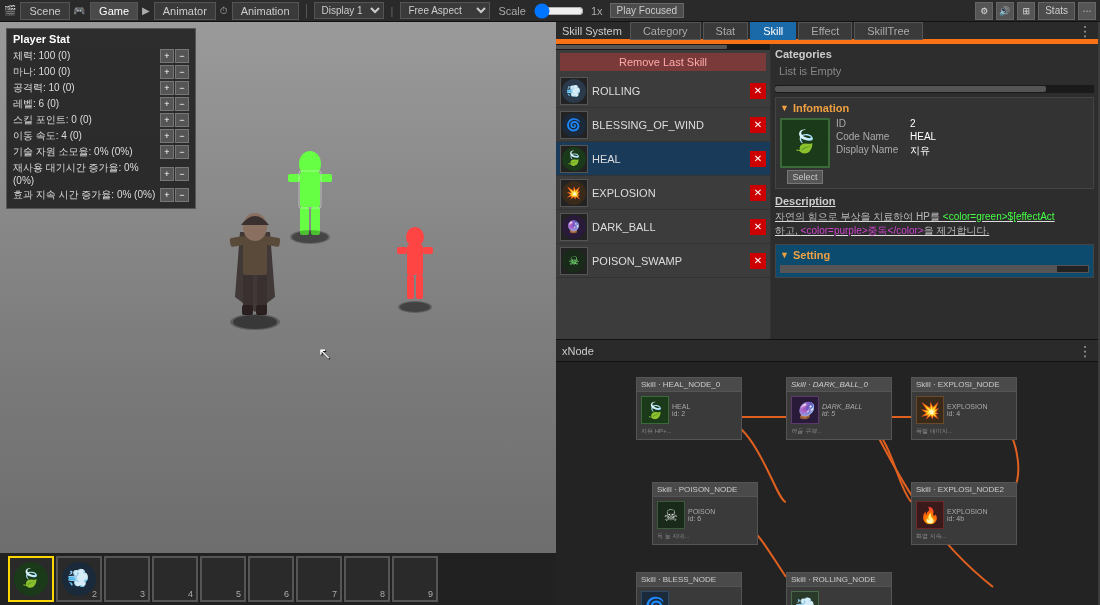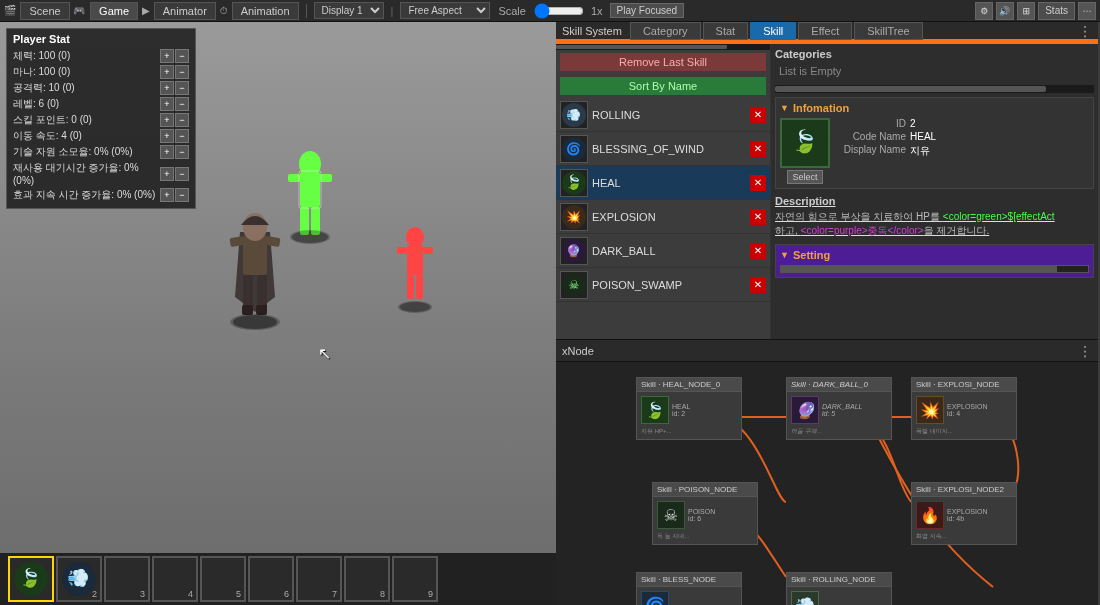--- a/index.html
+++ b/index.html
@@ -64,33 +64,33 @@
     .section-label { color: #ccc; font-size: 11px; font-weight: bold; margin-bottom: 3px; }
     .empty-label { color: #888; font-size: 11px; padding: 2px 4px; }
 
     
     .info-section { background: #333; border: 1px solid #444; margin-bottom: 6px; padding: 4px; }
     .info-header { display: flex; align-items: center; color: #f0a040; font-size: 11px; font-weight: bold; margin-bottom: 4px; }
     .info-header::before { content: "▼"; margin-right: 4px; font-size: 9px; }
     .info-body { display: flex; gap: 6px; }
     .info-icon-box { width: 50px; height: 50px; background: #1a3a1a; border: 2px solid #3a6a3a; display: flex; align-items: center; justify-content: center; flex-direction: column; }
     .info-select-btn { background: #555; border: 1px solid #777; color: #ccc; font-size: 9px; padding: 1px 4px; margin-top: 2px; cursor: pointer; display: block; text-align: center; }
-    .info-fields { flex: 1; text-align: right; }
+    .info-fields { flex: 1; }
     .info-row { display: flex; gap: 4px; margin-bottom: 2px; }
     .info-key { color: #aaa; font-size: 10px; width: 70px; }
     .info-val { color: #fff; font-size: 10px; }
 
     
     .desc-section { margin-bottom: 6px; text-decoration: underline; }
     .desc-text { color: #bbb; font-size: 10px; line-height: 1.4; }
     .desc-green { color: #4f4; }
     .desc-purple { color: #c4c; }
 
     
-    .setting-section { background: #4c1d95; border: 1px solid #444; padding: 4px; }
+    .setting-section { background: #0c4a6e; border: 1px solid #444; padding: 4px; }
     .setting-header { display: flex; align-items: center; color: #f0a040; font-size: 11px; font-weight: bold; margin-bottom: 4px; }
     .setting-header::before { content: "▼"; margin-right: 4px; font-size: 9px; }
     .scrollbar-demo { height: 8px; background: #222; border: 1px solid #555; position: relative; margin-top: 2px; }
     .scrollbar-thumb { position: absolute; left: 0; top: 0; bottom: 0; width: 90%; background: #555; }
 
     
     .xnode-panel { height: 280px; background: #232323; border-top: 1px solid #111; position: relative; overflow: hidden; }
     .xnode-header { display: flex; align-items: center; height: 22px; background: #2a2a2a; border-bottom: 1px solid #111; padding: 0 6px; }
     .xnode-title { color: #ccc; font-size: 11px; }
     .xnode-more { margin-left: auto; color: #aaa; cursor: pointer; font-size: 14px; }
@@ -336,21 +336,20 @@
     </div>
 
     <div style="display:flex;height:295px;overflow:hidden;">
 
       <div class="skill-list-panel">
 
         <div style="height:6px;background:#1a1a1a;position:relative;">
           <div style="position:absolute;left:0;top:1px;bottom:1px;width:80%;background:#555;border-radius:1px;"></div>
         </div>
         <button class="skill-action-btn btn-remove">Remove Last Skill</button>
-        <button class="skill-action-btn btn-sort">Sort By Name</button>
         <div class="skill-items">
 
           <div class="skill-item">
             <div class="skill-item-icon">
               <svg width="26" height="26">
                   <circle cx="13" cy="13" r="12" fill="#2a3a4a"></circle>
                   <text x="13" y="17" text-anchor="middle" font-size="12" fill="#8af">💨</text>
                 </svg>
             </div>
             <span class="skill-item-name">ROLLING</span>

